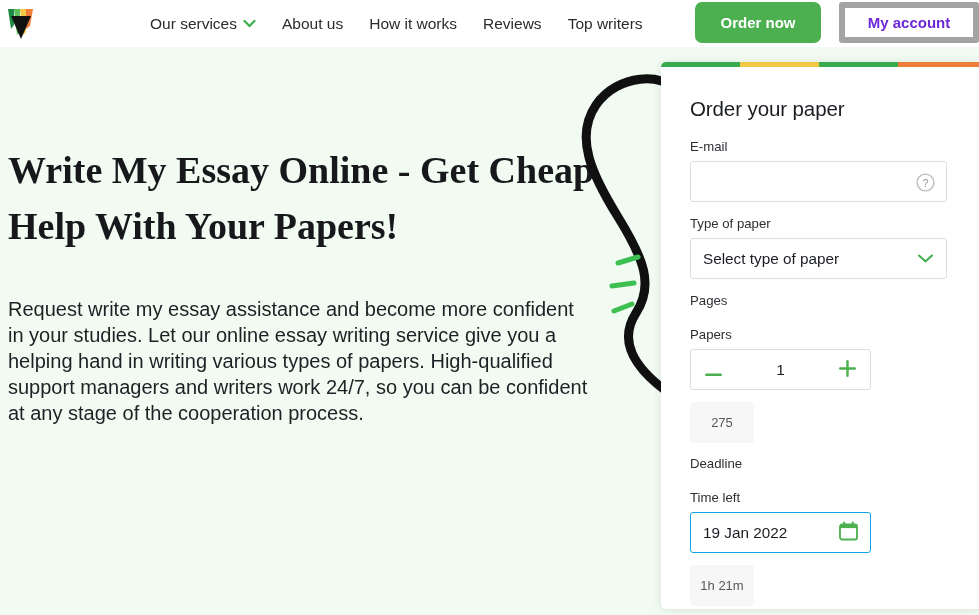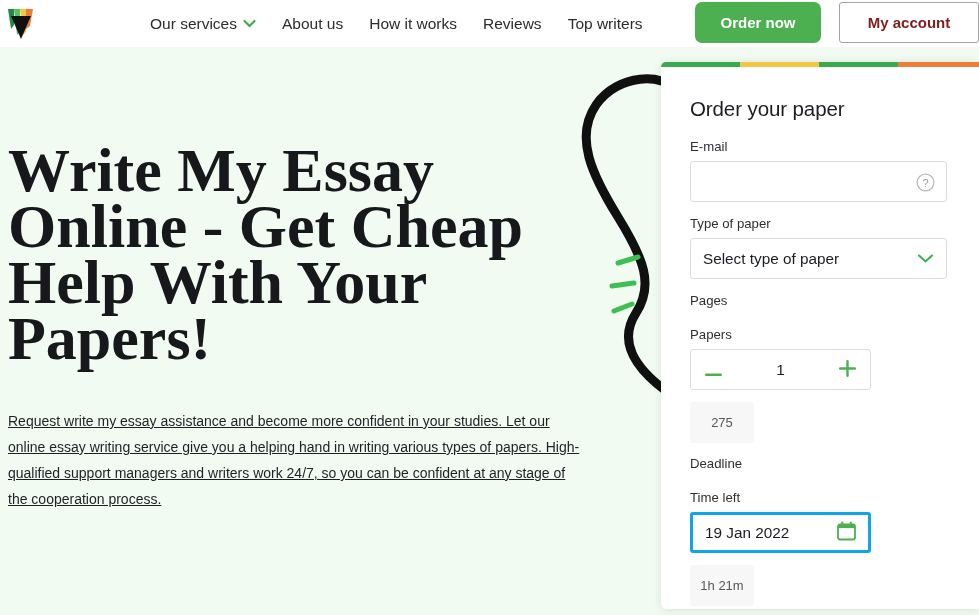--- a/index.html
+++ b/index.html
@@ -71,24 +71,24 @@
     cursor: pointer;
     font-family: "Liberation Sans", sans-serif;
   }
   .btn-account {
     position: absolute;
     left: 839px;
     top: 2px;
     width: 140px;
     height: 41px;
     background: #ffffff;
-    color: #7f1d1d;
+    color: #6d28d9;
     font-size: 15px;
     font-weight: bold;
-    border: 1px solid #a3a3a3;
+    border: 6px solid #a3a3a3;
     border-radius: 3px;
     cursor: pointer;
     font-family: "Liberation Sans", sans-serif;
   }
 
   
   .hero {
     position: absolute;
     top: 47px; left: 0;
     width: 979px;
@@ -97,32 +97,31 @@
     overflow: hidden;
   }
   .hero-inner {
     position: absolute;
     left: 8px;
     top: 95px;
     width: 610px;
   }
   .headline {
     font-family: "Liberation Serif", serif;
-    font-size: 62px;
+    font-size: 38px;
     line-height: 56px;
     color: #16181c;
     letter-spacing: 0px;
   }
   .subtext {
     margin-top: 42px;
     width: 580px;
-    font-size: 14px;
+    font-size: 20px;
     line-height: 26px;
     color: #1d2025;
-    text-decoration: underline;
   }
 
   .squiggle {
     position: absolute;
     left: 570px;
     top: 24px;
     width: 120px;
     height: 330px;
     pointer-events: none;
   }
@@ -256,21 +255,21 @@
     justify-content: center;
     font-size: 13px;
     color: #55585c;
   }
 
   .col-deadline { width: 181px; }
   .col-timeleft { width: 64px; }
   .date-box {
     width: 181px;
     height: 41px;
-    border: 3px solid #0ea5e9;
+    border: 1px solid #0ea5e9;
     border-radius: 3px;
     background: #ffffff;
     display: flex;
     align-items: center;
     justify-content: space-between;
     padding: 0 12px;
     cursor: pointer;
   }
   .date-value { font-size: 15.3px; color: #1a1d21; }
 

